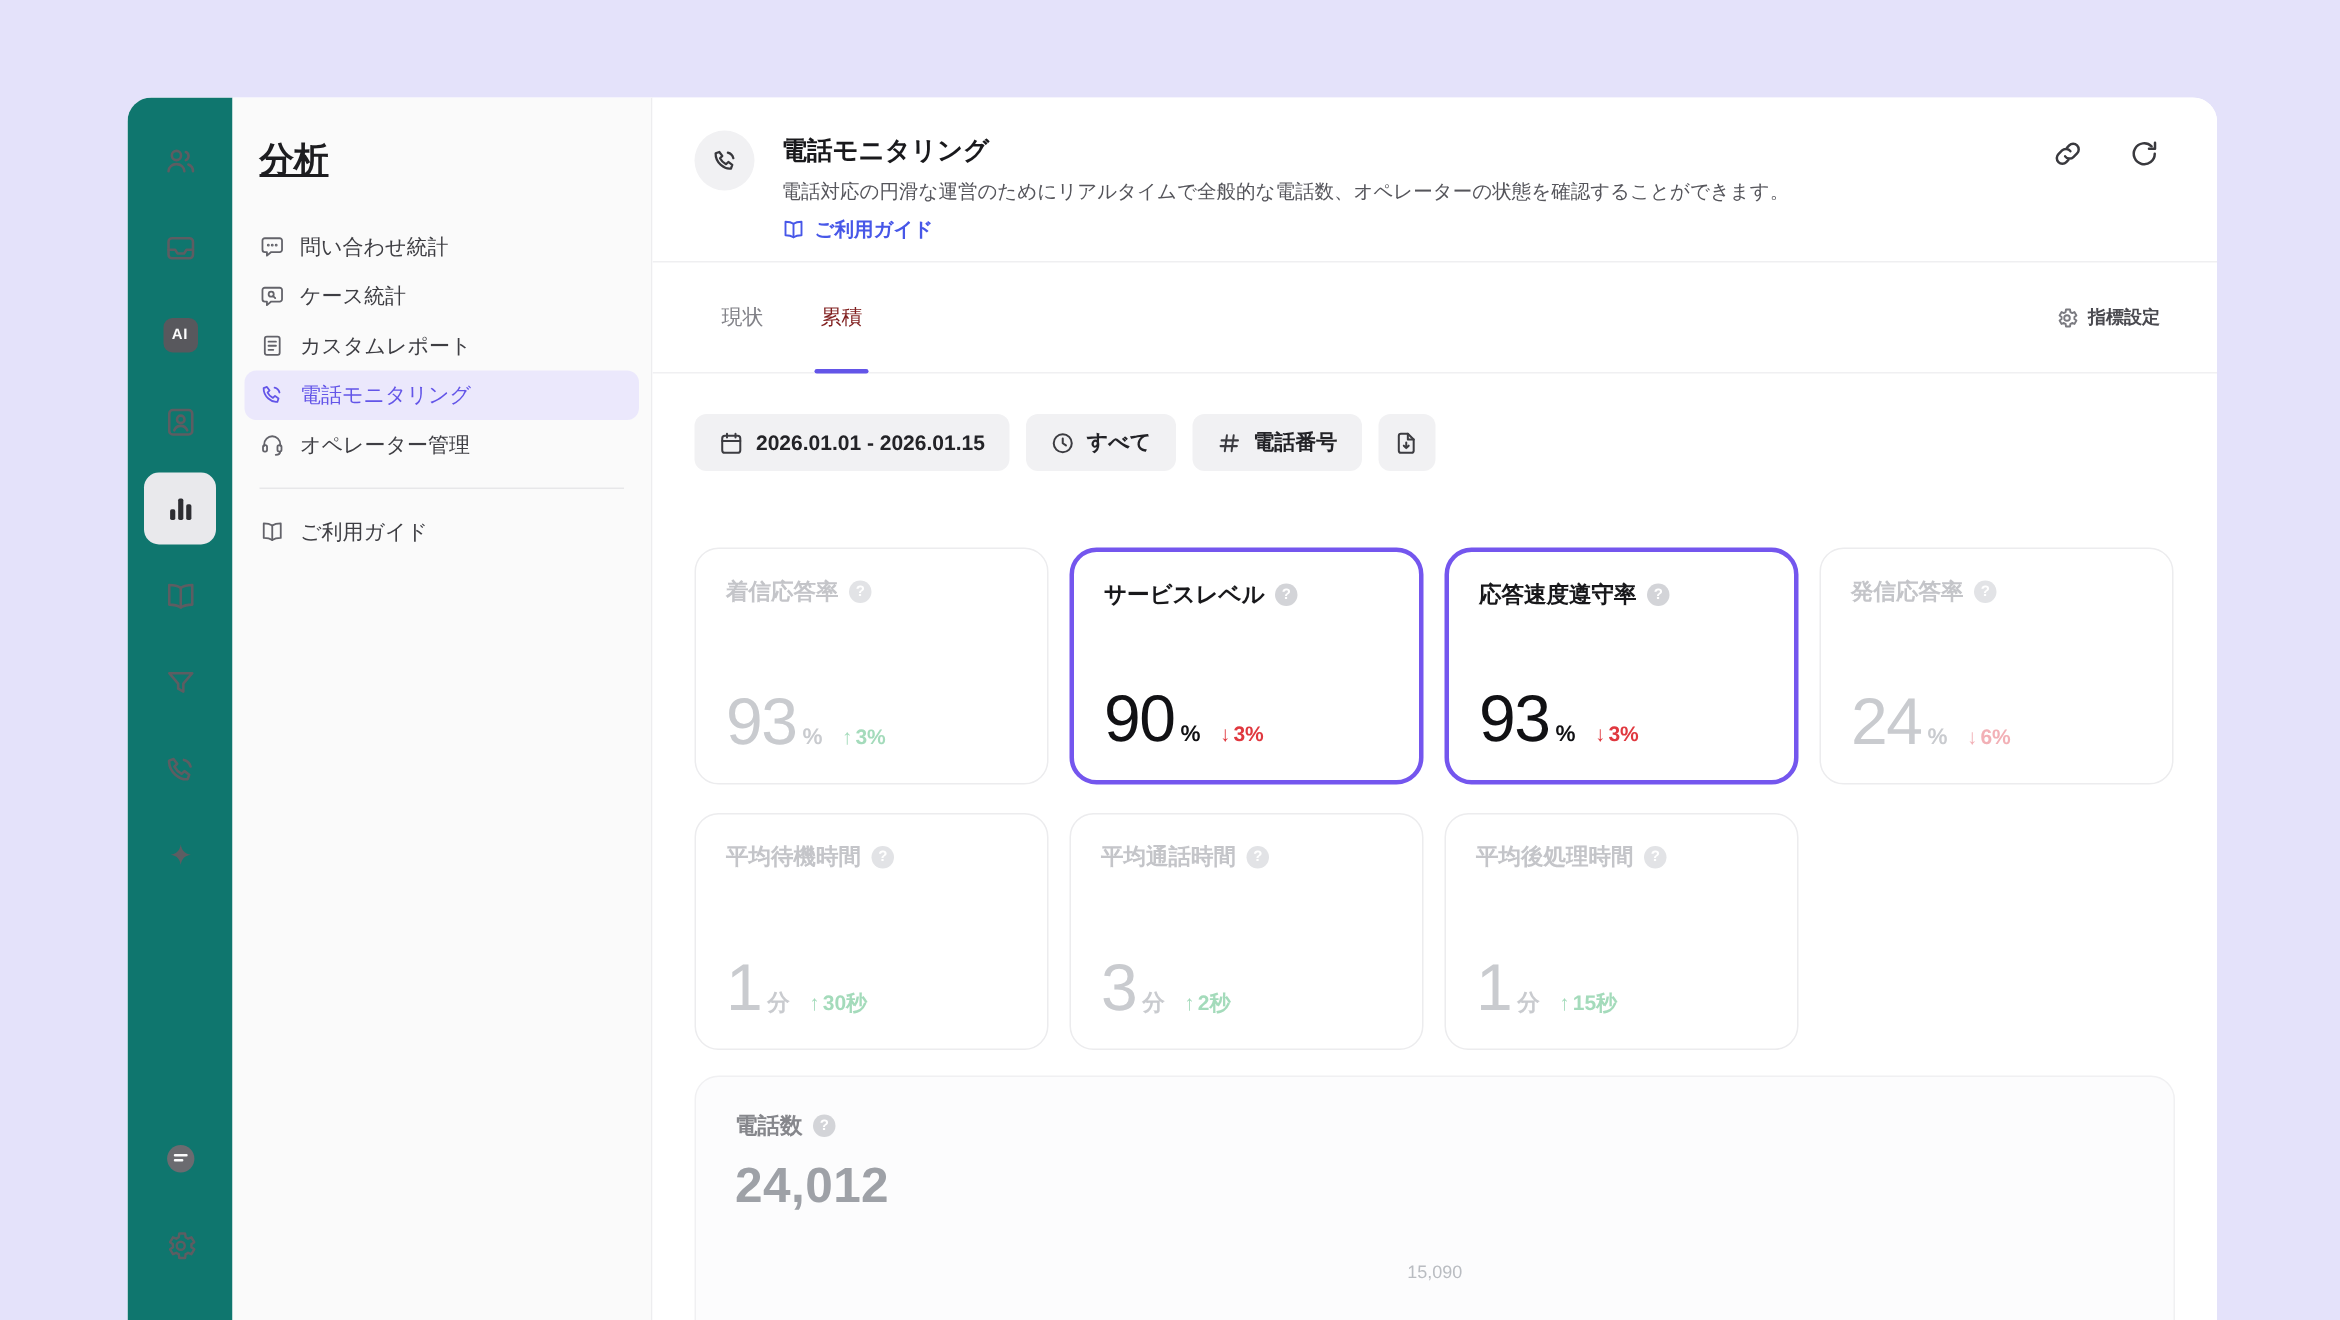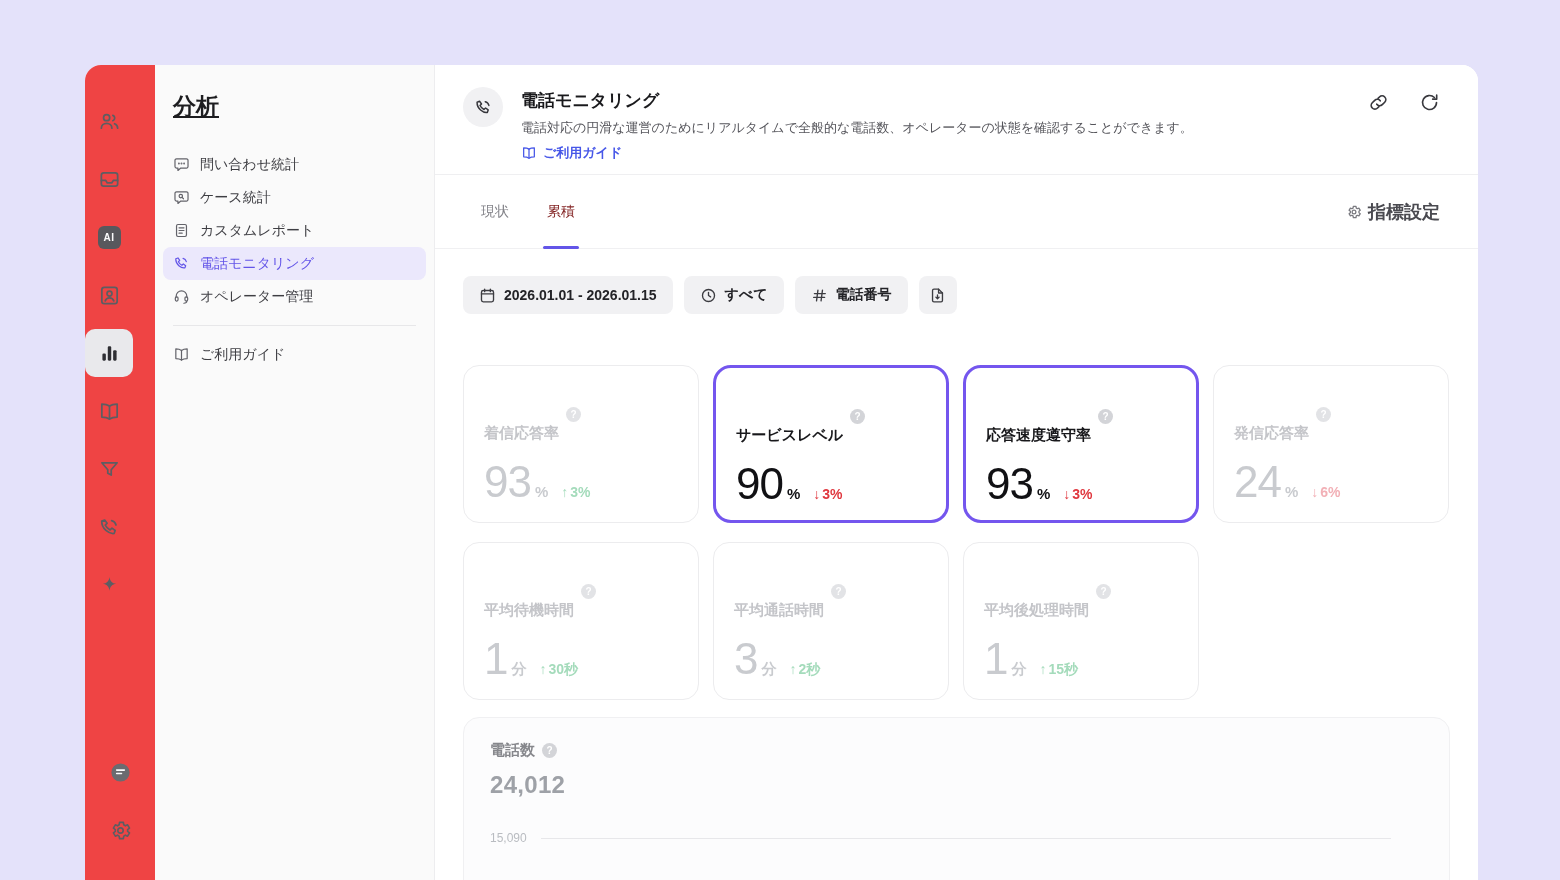--- a/index.html
+++ b/index.html
@@ -12,23 +12,23 @@
     color: #1f1f22;
   }
   .window {
     position: absolute; left: 85px; top: 65px;
     width: 1393px; height: 815px;
     background: #fff; border-radius: 16px 16px 0 0;
     display: flex; overflow: hidden;
   }
   
   .rail {
-    width: 70px; background: #ef4444; flex: none;
-    display: flex; flex-direction: column; 
-    padding: 32px 0 16px;
+    width: 70px; background: #0f766e; flex: none;
+    display: flex; flex-direction: column; align-items: center;
+    padding: 18px 0 16px;
   }
   .rail-btn {
     width: 48px; height: 48px; border-radius: 10px;
     display: flex; align-items: center; justify-content: center;
     color: #5d5d62; margin-bottom: 10px; cursor: pointer; flex: none;
   }
   .rail-btn.active { background: #e9e9ec; color: #2e2e33; }
   .rail-btn svg { width: 23px; height: 23px; }
   .ai-badge {
     width: 23px; height: 23px; border-radius: 6px; background: #58585d;
@@ -82,21 +82,21 @@
     padding: 0 38px 0 46px; border-bottom: 1px solid #f0f0f2;
   }
   .tab { position: relative; height: 100%; display: flex; align-items: center; font-size: 14px; color: #828288; cursor: pointer; margin-right: 38px; }
   .tab.active { color: #7f1d1d; font-weight: normal; }
   .tab.active::after {
     content: ""; position: absolute; left: -4px; right: -4px; bottom: -1px;
     height: 3px; border-radius: 3px; background: #6355e8;
   }
   .metric-settings {
     margin-left: auto; display: flex; align-items: center; gap: 6px;
-    font-size: 18px; font-weight: bold; color: #4a4a50; cursor: pointer;
+    font-size: 12px; font-weight: bold; color: #4a4a50; cursor: pointer;
   }
   .metric-settings svg { width: 16px; height: 16px; color: #7a7a80; }
   
   .filterbar { flex: none; display: flex; align-items: center; gap: 11px; padding: 27px 28px 0; }
   .filter-btn {
     height: 38px; background: #f1f1f3; border-radius: 8px;
     display: inline-flex; align-items: center; gap: 8px;
     padding: 0 16px; font-size: 14px; font-weight: bold; color: #232327; cursor: pointer;
   }
   .filter-btn svg { width: 17px; height: 17px; color: #3c3c41; }
@@ -106,21 +106,21 @@
     flex: none; display: grid; grid-template-columns: repeat(4, 236px);
     column-gap: 14px; row-gap: 19px; padding: 51px 28px 0;
   }
   .kpi-card {
     height: 158px; background: #fff; border: 1px solid #ececee; border-radius: 16px;
     padding: 19px 20px 18px; display: flex; flex-direction: column; justify-content: space-between;
     cursor: pointer;
   }
   .kpi-card.selected { border: 3px solid #7456ee; border-radius: 18px; gap: 17px; }
   .kpi-title-row { display: flex; align-items: center; gap: 7px; }
-  .kpi-title { font-size: 15px; font-weight: bold; margin-top: 39px; }
+  .kpi-title { font-size: 15px; font-weight: bold; }
   .qmark {
     width: 15px; height: 15px; border-radius: 50%; background: #d3d4d8; color: #fff;
     font-size: 10px; font-weight: bold; display: inline-flex; align-items: center; justify-content: center;
     cursor: pointer; flex: none;
   }
   .kpi-value-row { display: flex; align-items: baseline; }
   .kpi-value { font-size: 44px; font-weight: normal; letter-spacing: -1px; line-height: 1; }
   .kpi-unit { font-size: 15px; font-weight: bold; margin-left: 4px; }
   .kpi-delta { font-size: 14px; font-weight: bold; margin-left: 13px; display: inline-flex; gap: 2px; }
   .kpi-card.disabled .kpi-title { color: #c4c5c9; }
@@ -132,22 +132,22 @@
   .delta-down { color: #e0383f; }
   .delta-down-faded { color: #f2b0b6; }
   
   .calls-card {
     flex: none; margin: 17px 28px 0;
     background: #fcfcfd; border: 1px solid #f0f0f2; border-radius: 16px;
     padding: 23px 26px; height: 250px;
   }
   .calls-title-row { display: flex; align-items: center; gap: 7px; }
   .calls-title { font-size: 15px; font-weight: bold; color: #86878c; }
-  .calls-total { font-size: 24px; font-weight: bold; color: #9ea1a7; margin-top: 11px; letter-spacing: .3px; }
-  .axis-row { display: flex; align-items: center; gap: 14px; margin-top: 32px; }
+  .calls-total { font-size: 33px; font-weight: bold; color: #9ea1a7; margin-top: 11px; letter-spacing: .3px; }
+  .axis-row { display: flex; align-items: center; gap: 14px; margin-top: 32px; flex-direction: column; }
   .ytick { font-size: 12px; color: #b9bcc1; flex: none; }
   .gridline { flex: 1; height: 1px; background: #e7e7ea; margin-right: 32px; }
   svg { display: block; }
 </style>
 </head>
 <body>
 
 <div class="window">
 
   <div class="rail">

